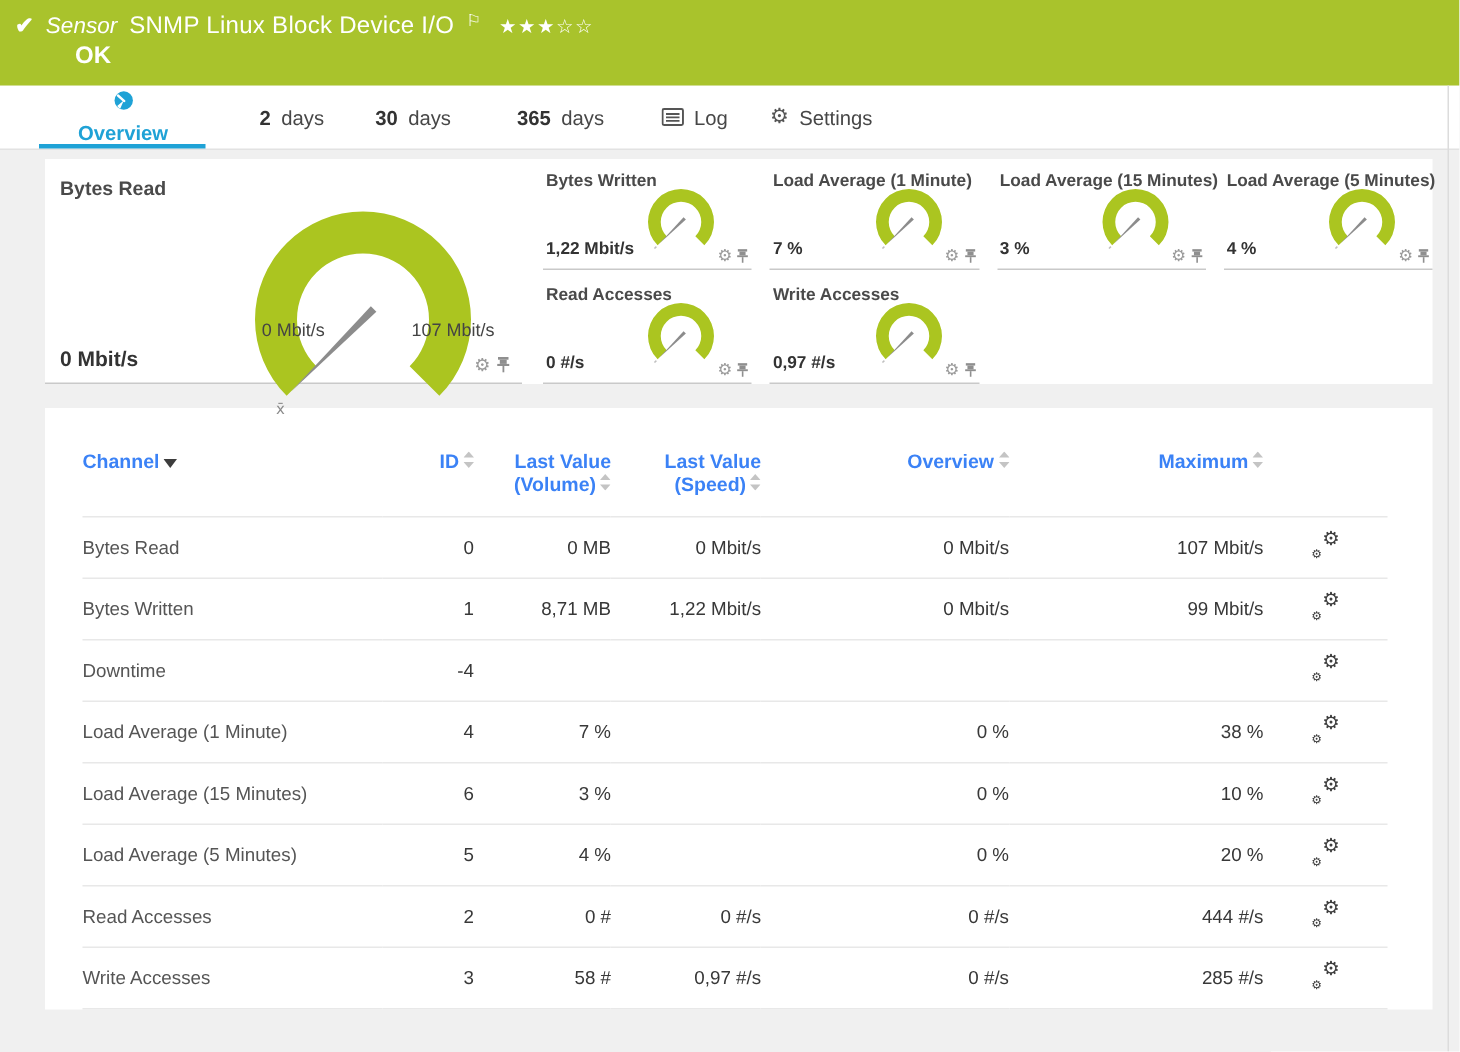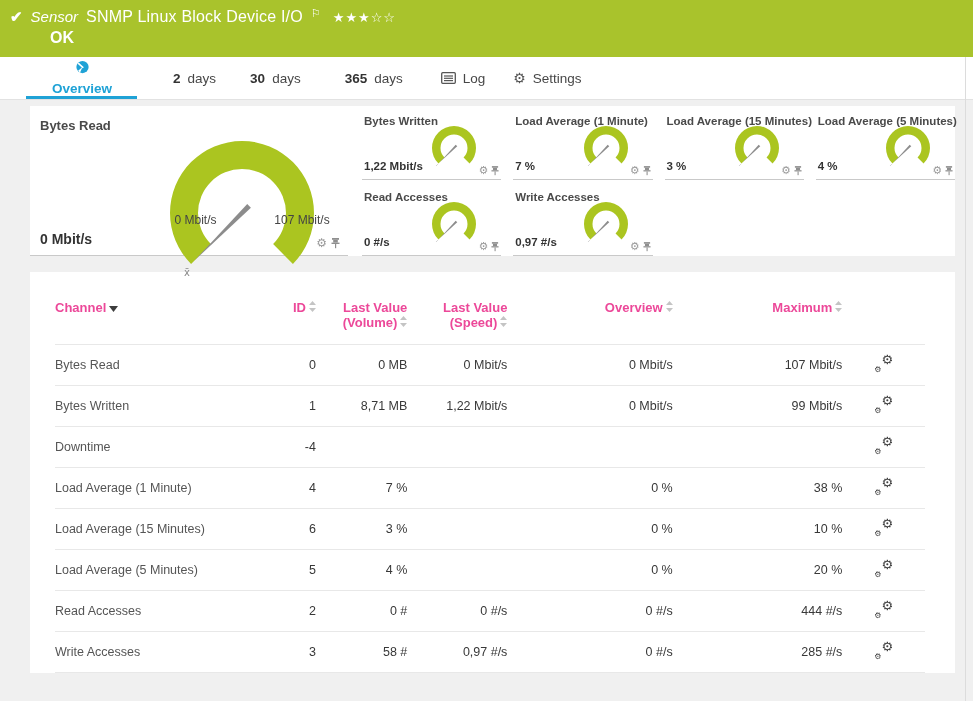--- a/index.html
+++ b/index.html
@@ -46,21 +46,21 @@
   .tile { position:relative; border-bottom:1px solid #c9c9c9; }
   .tile .gtitle { position:absolute; left:2px; top:6px; font-size:11.5px; font-weight:bold; color:#4a4a4a; white-space:nowrap; }
   .tile svg.dial { position:absolute; right:16px; top:10px; }
   .tile .gvalue { position:absolute; left:2px; bottom:7px; font-size:11.5px; font-weight:bold; color:#333; }
   .tile .cardicons { right:2px; bottom:3px; gap:3px; }
   .tile .cardicons .gearglyph { font-size:11px; }
   
   .table-card { margin-top:16px; flex:1; padding:28px 30px 0 25px; }
   table { width:100%; border-collapse:collapse; table-layout:fixed; }
   col.c-ch{width:23%} col.c-id{width:7%} col.c-vol{width:10.5%} col.c-spd{width:11.5%} col.c-min{width:19%} col.c-max{width:19.5%} col.c-edit{width:9.5%}
-  th { font-size:13px; font-weight:bold; color:#ec4899; text-align:right; vertical-align:top; padding:0 0 14px 0; cursor:pointer; }
+  th { font-size:13px; font-weight:bold; color:#3b82f6; text-align:right; vertical-align:top; padding:0 0 14px 0; cursor:pointer; }
   th.left { text-align:left; }
   th .sorticon { margin-left:3px; }
   td { font-size:12.5px; padding:10px 0; border-top:1px solid #e8e8e8; text-align:right; color:#383838; }
   td.ch { text-align:left; color:#555; }
   tr.last td { border-bottom:1px solid #e8e8e8; }
   td.edit { text-align:center; }
   .editgears { position:relative; display:inline-block; width:19px; height:17px; cursor:pointer; }
   .editgears .g1 { position:absolute; right:0; top:-3px; font-size:13px; color:#3f3f3f; font-family:"DejaVu Sans", sans-serif; }
   .editgears .g2 { position:absolute; left:0; bottom:-2px; font-size:8px; color:#3f3f3f; font-family:"DejaVu Sans", sans-serif; }
   

